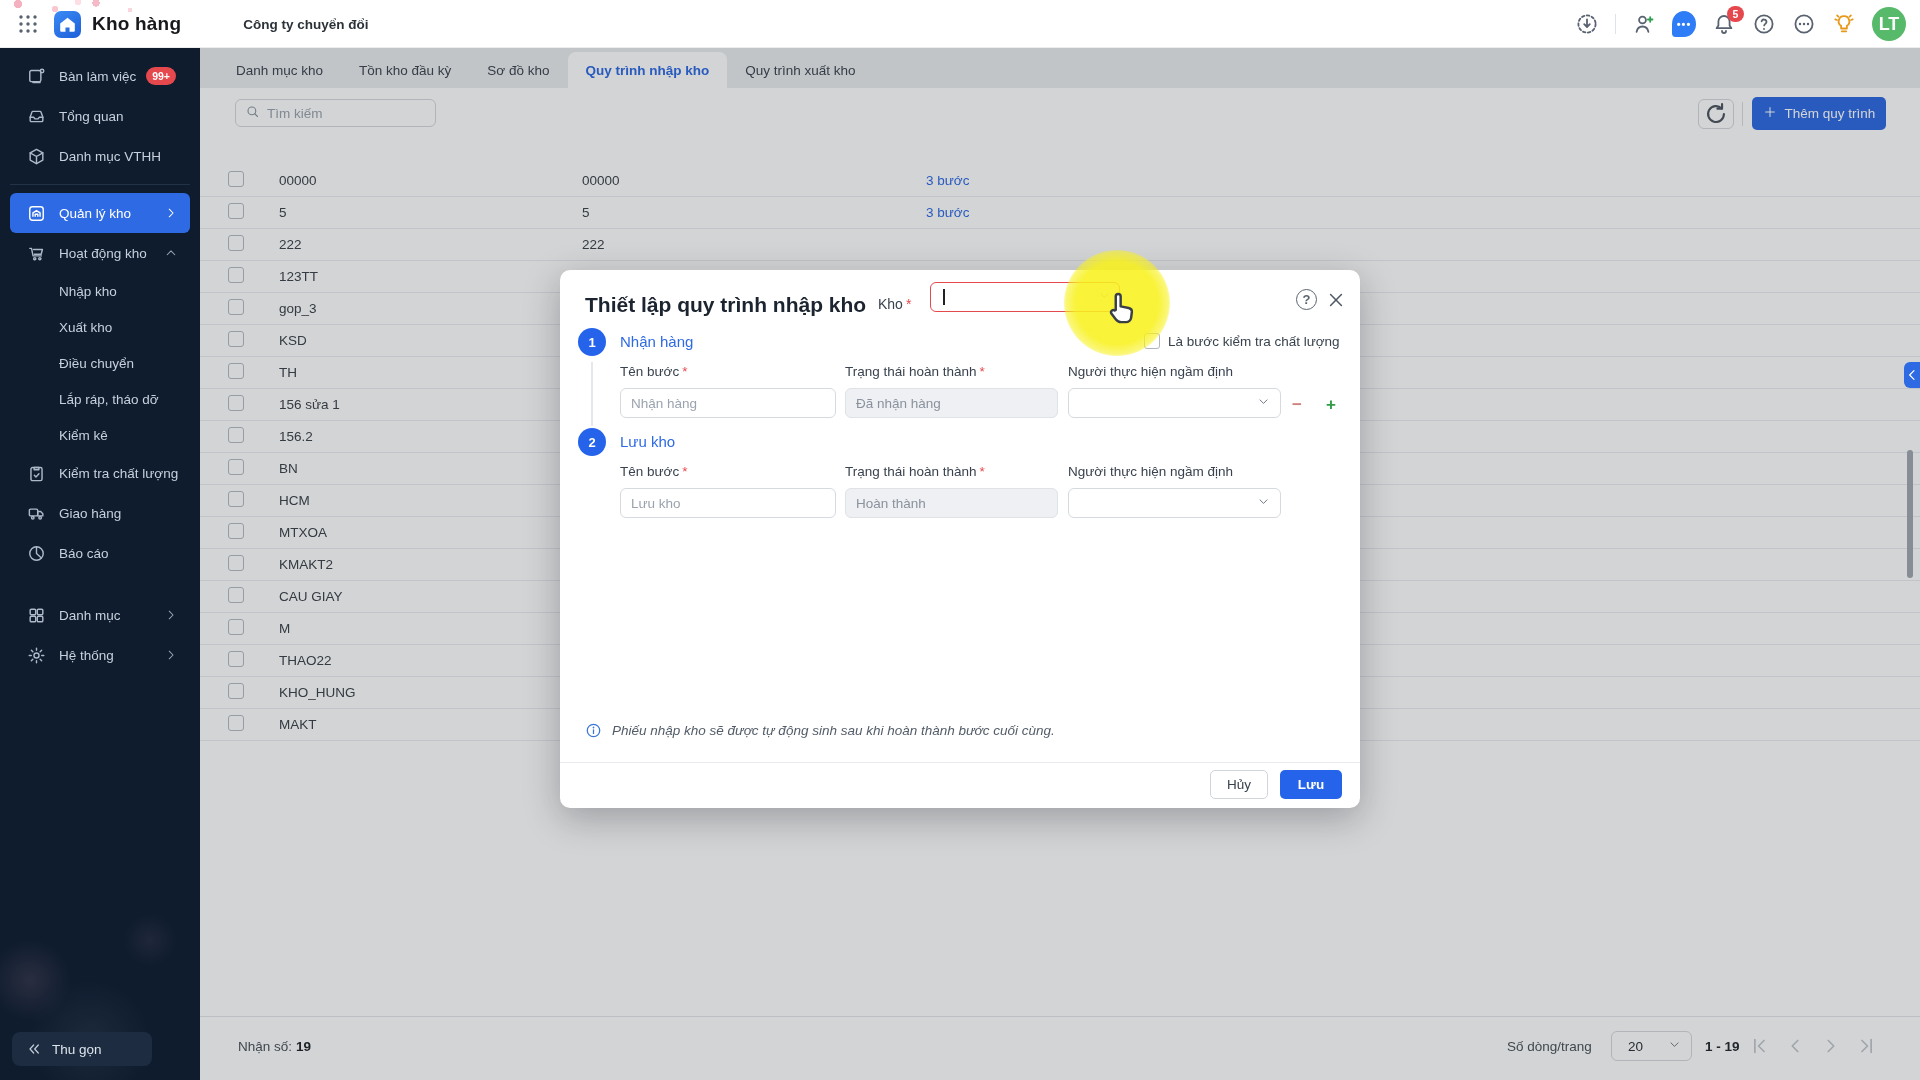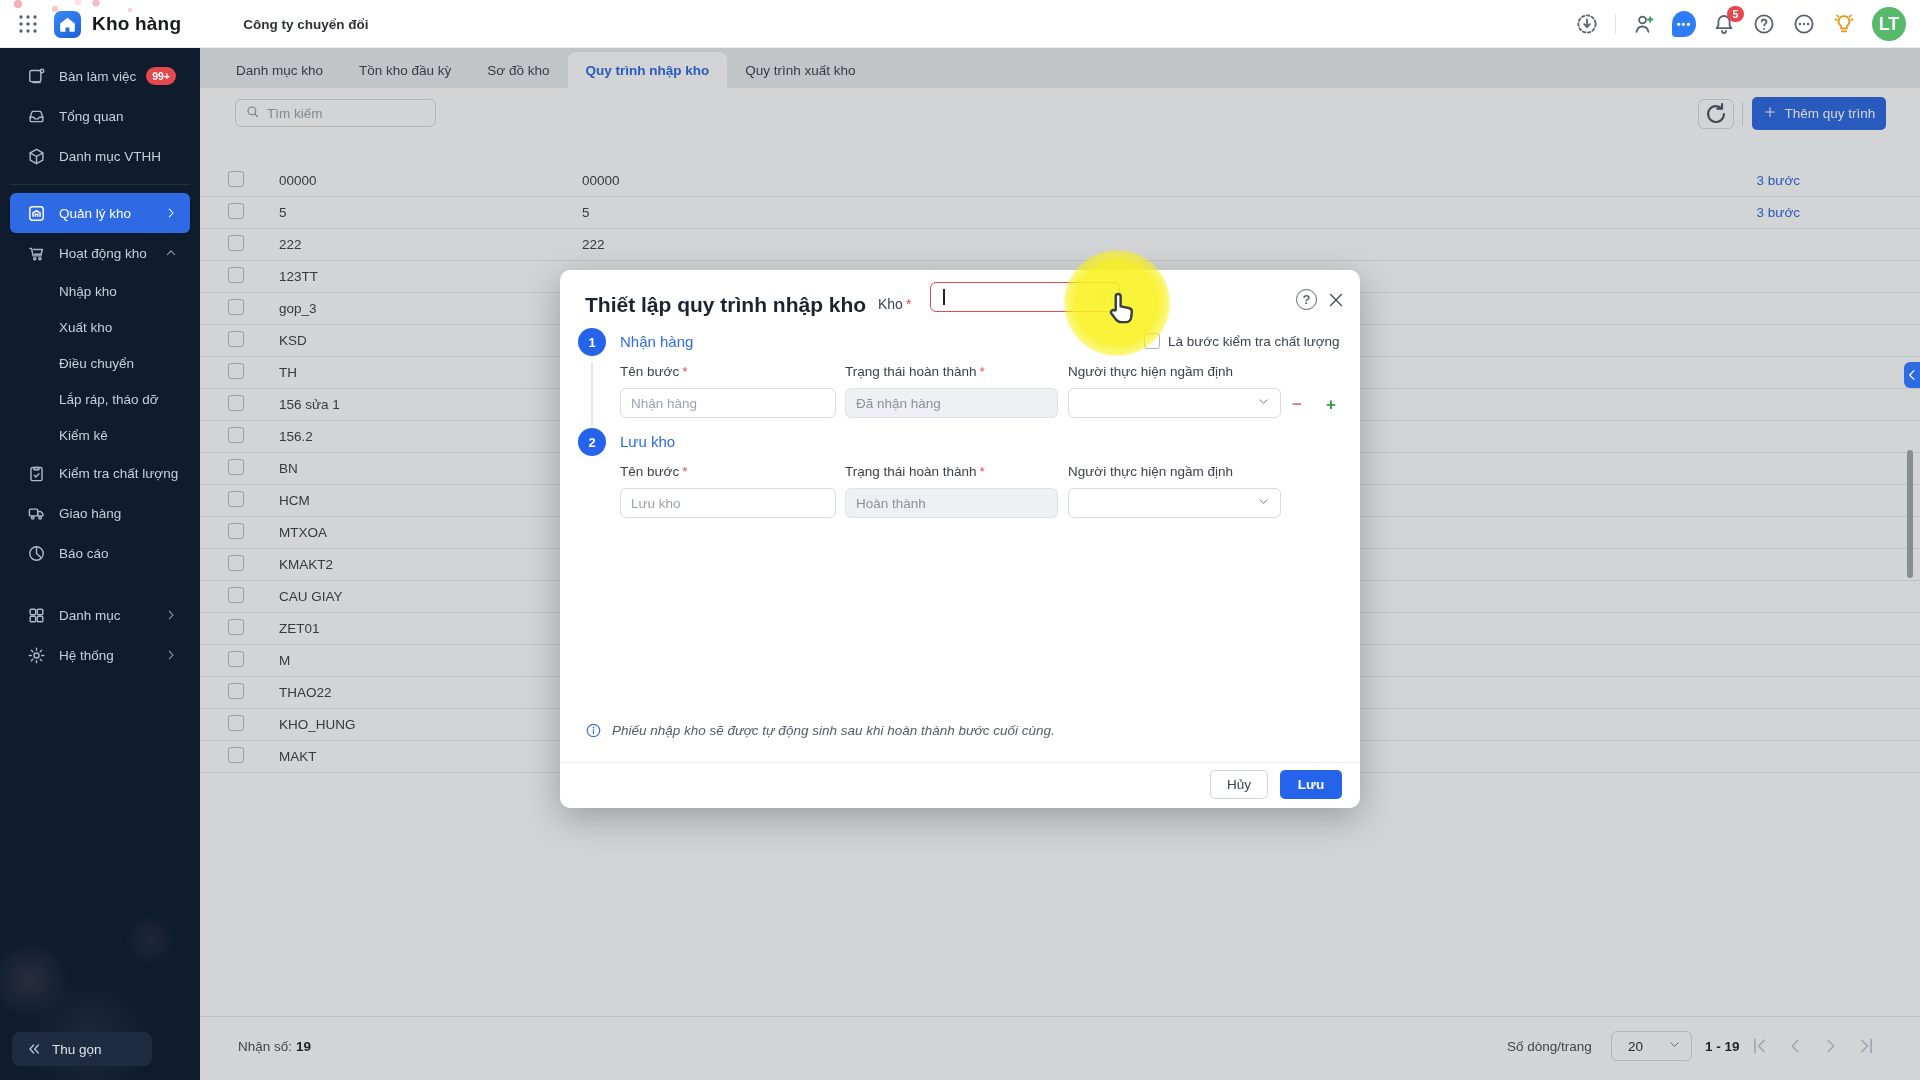--- a/index.html
+++ b/index.html
@@ -85,21 +85,21 @@
   .thead .hc { height:18px; display:flex; align-items:center; }
   .col-div { border-left:1px solid #e3e6ea; padding-left:20px; height:100%; display:flex; align-items:center; }
   .cb { width:16px; height:16px; border:1.5px solid #b6bcc4; border-radius:3px; background:#fff; display:inline-block; }
   .thead .cb { margin-left:28px; }
   .tbody { position:absolute; left:0; top:77px; width:1720px; }
   .trow { height:32px; display:grid; grid-template-columns:64px 297px 345px 894px 120px; align-items:center;
     border-bottom:1px solid #e9ecef; font-size:13.5px; color:#3c434b; }
   .trow .cb { margin-left:28px; }
   .trow .c2 { padding-left:15px; }
   .trow .c3 { padding-left:21px; }
-  .trow .c4 { padding-left:20px;text-align:right; }
+  .trow .c4 { padding-left:20px; }
   .buoc-link { color:#2e6ae3; cursor:pointer; }
 
   .tfoot { position:absolute; left:0; bottom:0; width:1720px; height:64px; border-top:1px solid #e2e5e9; background:#fff; }
   .total { position:absolute; left:38px; top:22px; font-size:13.5px; color:#4a5259; }
   .total b { color:#1e2329; margin-left:4px; }
   .pp-label { position:absolute; left:1307px; top:22px; font-size:13.5px; color:#4a5259; }
   .pp-select { position:absolute; left:1411px; top:14px; width:81px; height:30px; border:1px solid #d5d9de; border-radius:6px;
     display:flex; align-items:center; padding:0 10px 0 16px; font-size:13.5px; color:#2b3138; justify-content:space-between; cursor:pointer; background:#fff; }
   .pp-select svg { width:13px; height:13px; color:#6d7680; }
   .pp-range { position:absolute; left:1505px; top:22px; font-size:13.5px; font-weight:bold; color:#24292f; }
@@ -505,27 +505,20 @@
           <div class="trow">
             <div><span class="cb"></span></div>
             <div class="c2">KMAKT2</div>
             <div class="c3"></div>
             <div class="c4"></div>
             <div></div>
           </div>
           <div class="trow">
             <div><span class="cb"></span></div>
             <div class="c2">CAU GIAY</div>
-            <div class="c3"></div>
-            <div class="c4"></div>
-            <div></div>
-          </div>
-          <div class="trow">
-            <div><span class="cb"></span></div>
-            <div class="c2">ZET01</div>
             <div class="c3"></div>
             <div class="c4"></div>
             <div></div>
           </div>
           <div class="trow">
             <div><span class="cb"></span></div>
             <div class="c2">M</div>
             <div class="c3"></div>
             <div class="c4"></div>
             <div></div>

